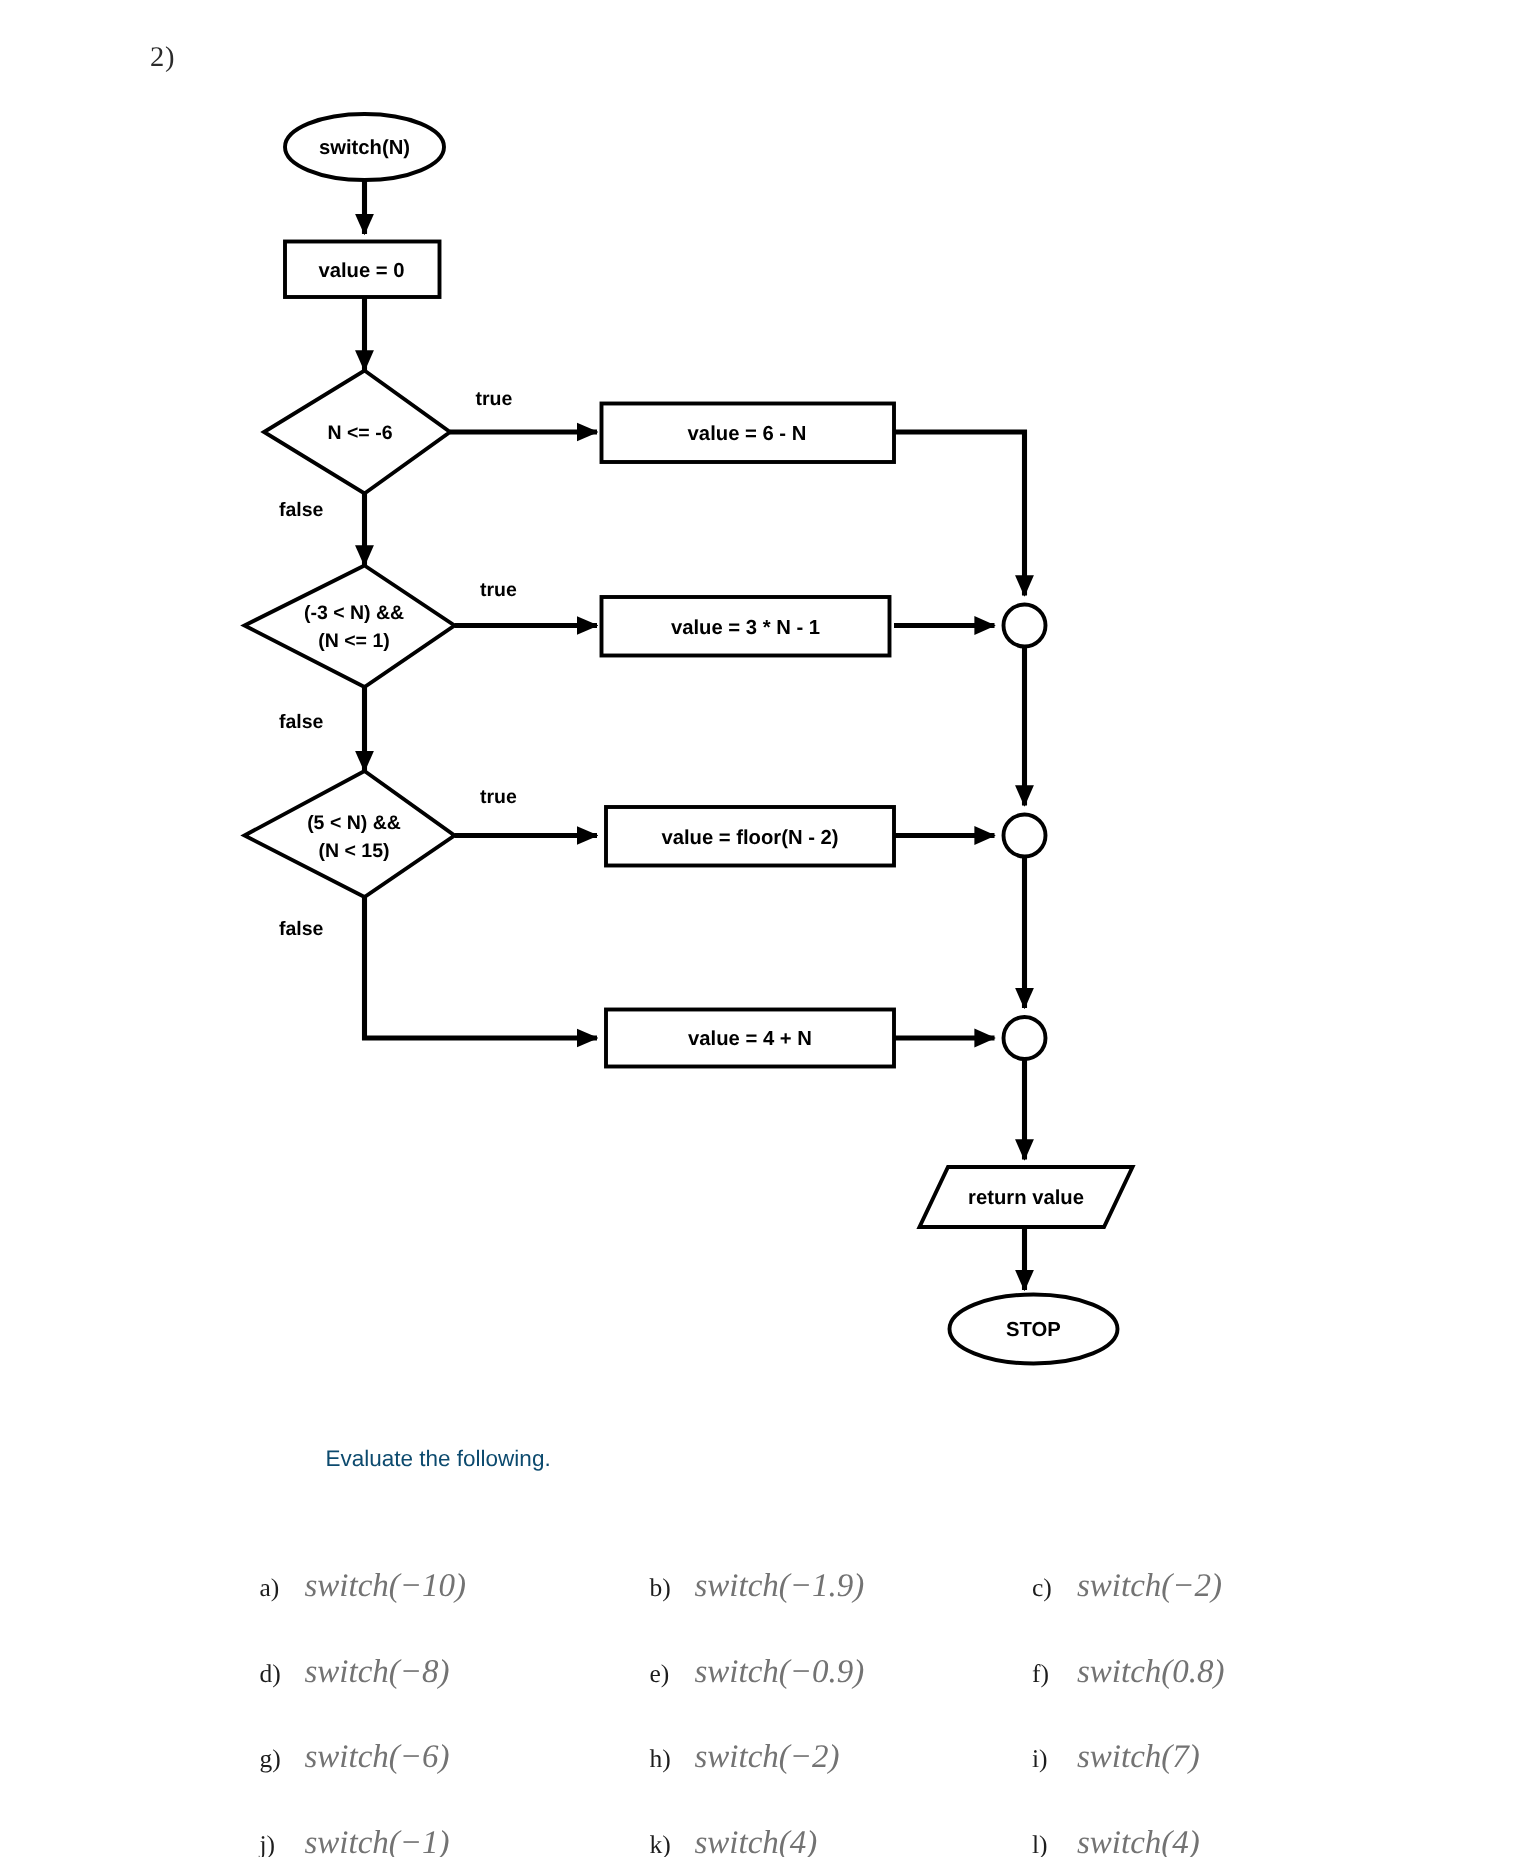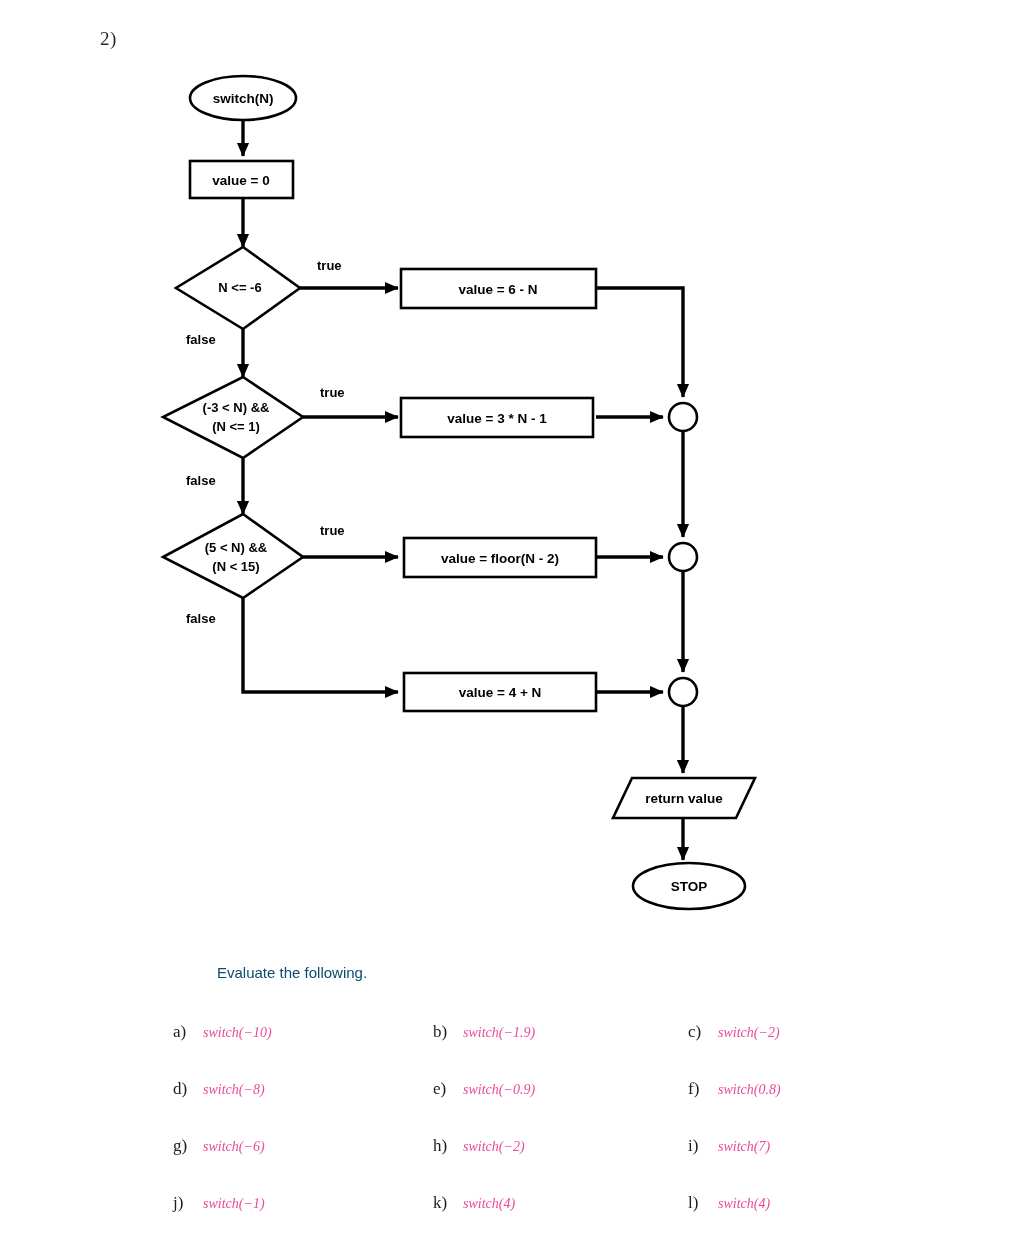--- a/index.html
+++ b/index.html
@@ -92,23 +92,24 @@
   .qlabel {
     font-family: "Liberation Serif", serif;
     font-size: 17px;
     color: #1d1d1d;
     width: 30px;
     flex: none;
   }
   .qexpr {
     font-family: "Liberation Serif", serif;
     font-style: italic;
-    font-size: 14px;
-    color: #ec4899;
+    font-size: 22px;
+    color: #737373;
     white-space: nowrap;
+    margin-top: 22px;
   }
 </style>
 </head>
 <body>
 
 <div id="page">
 
   <div class="qnum">2)</div>
 
   <svg id="flow" width="1017" height="950" viewBox="0 0 1017 950">

